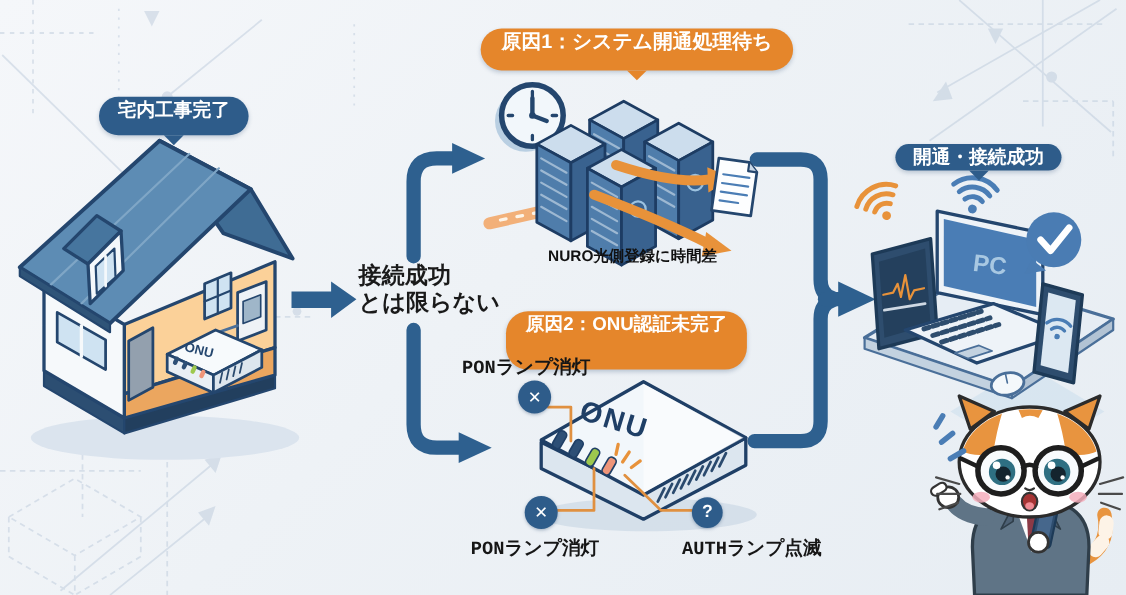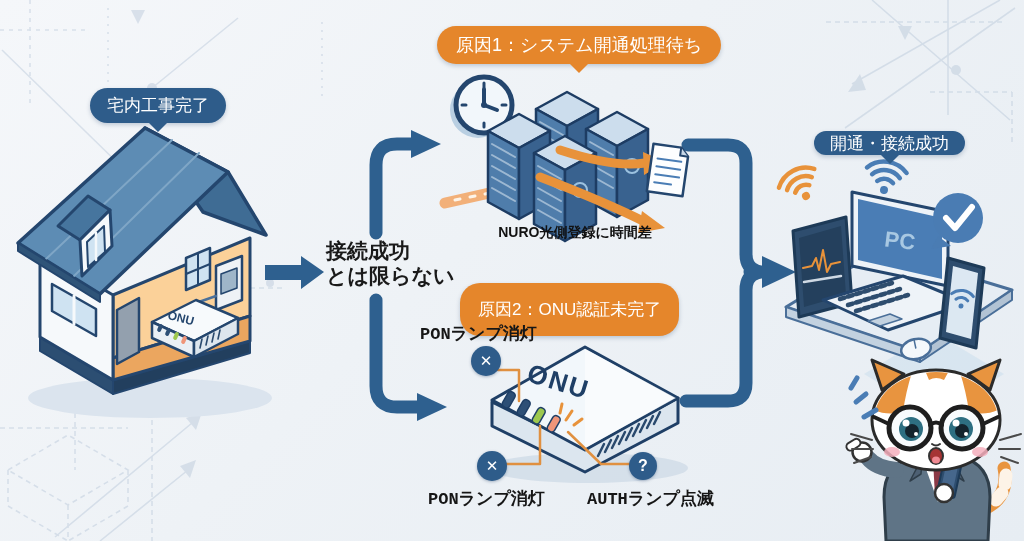--- a/index.html
+++ b/index.html
@@ -3,22 +3,22 @@
 <meta charset="utf-8">
 <style>
   html,body{margin:0;padding:0;}
   .stage{
     position:relative;width:1024px;height:541px;overflow:hidden;
     background:linear-gradient(135deg,#f5f7fa 0%,#eef2f6 45%,#e7edf3 100%);
     font-family:"Liberation Sans","DejaVu Sans",sans-serif;
   }
   .stage svg.art{position:absolute;left:0;top:0;width:1024px;height:541px;}
   .badge{
-    position:absolute;display:flex;align-items:center;justify-content:center;
-    color:#fff;font-weight:normal;white-space:nowrap;border-radius:20px;
+    position:absolute;display:flex;justify-content:center;
+    color:#fff;font-weight:bold;white-space:nowrap;border-radius:20px;
     box-shadow:0 2px 4px rgba(40,70,110,.25);
   }
   .badge.navy{background:#2e5c8a;}
   .badge.orange{background:#e5862b;}
   .badge.tail-down::after{
     content:"";position:absolute;left:50%;bottom:-9px;transform:translateX(-50%);
     border:9px solid transparent;border-bottom:0;border-top:10px solid inherit;
   }
   .badge.navy.tail-down::after{border-top-color:#2e5c8a;}
   .badge.orange.tail-down::after{border-top-color:#e5862b;}
@@ -30,21 +30,21 @@
     position:absolute;left:326px;top:238px;font-size:21px;line-height:25px;
     font-weight:bold;color:#1a1a1a;white-space:nowrap;
   }
   .server-caption{
     position:absolute;left:445px;top:221px;width:260px;text-align:center;
     font-size:14px;line-height:23px;font-weight:bold;color:#111;
   }
   .lamp-label{position:absolute;font-weight:bold;color:#161616;font-size:17px;white-space:nowrap;font-family:Liberation Mono, monospace;}
   .lamp-label.pon-top{left:420px;top:322px;}
   .lamp-label.pon-bottom{left:428px;top:487px;}
-  .lamp-label.auth-bottom{left:587px;top:487px;}
+  .lamp-label.auth-bottom{left:620px;top:487px;}
   .status-dot{
     position:absolute;background:#2e5c8a;border-radius:50%;color:#fff;
     display:flex;align-items:center;justify-content:center;font-weight:bold;
     box-shadow:0 1px 3px rgba(30,60,100,.35);
   }
   .x-top{left:471px;top:346px;width:30px;height:30px;font-size:15px;}
   .x-bottom{left:477px;top:451px;width:30px;height:30px;font-size:15px;}
   .q-bottom{left:629px;top:452px;width:28px;height:28px;font-size:16px;}
 </style>
 </head>

